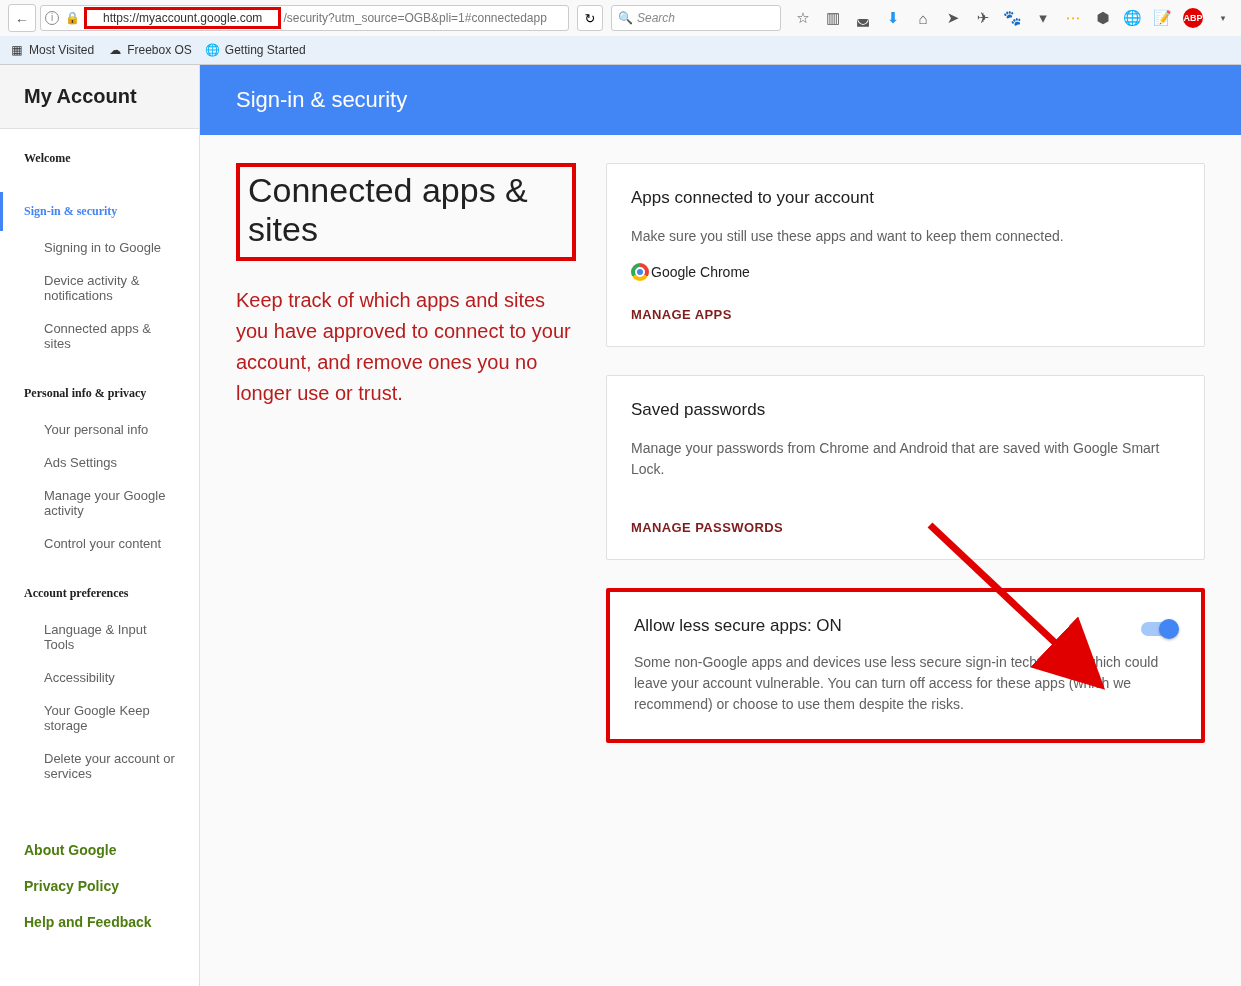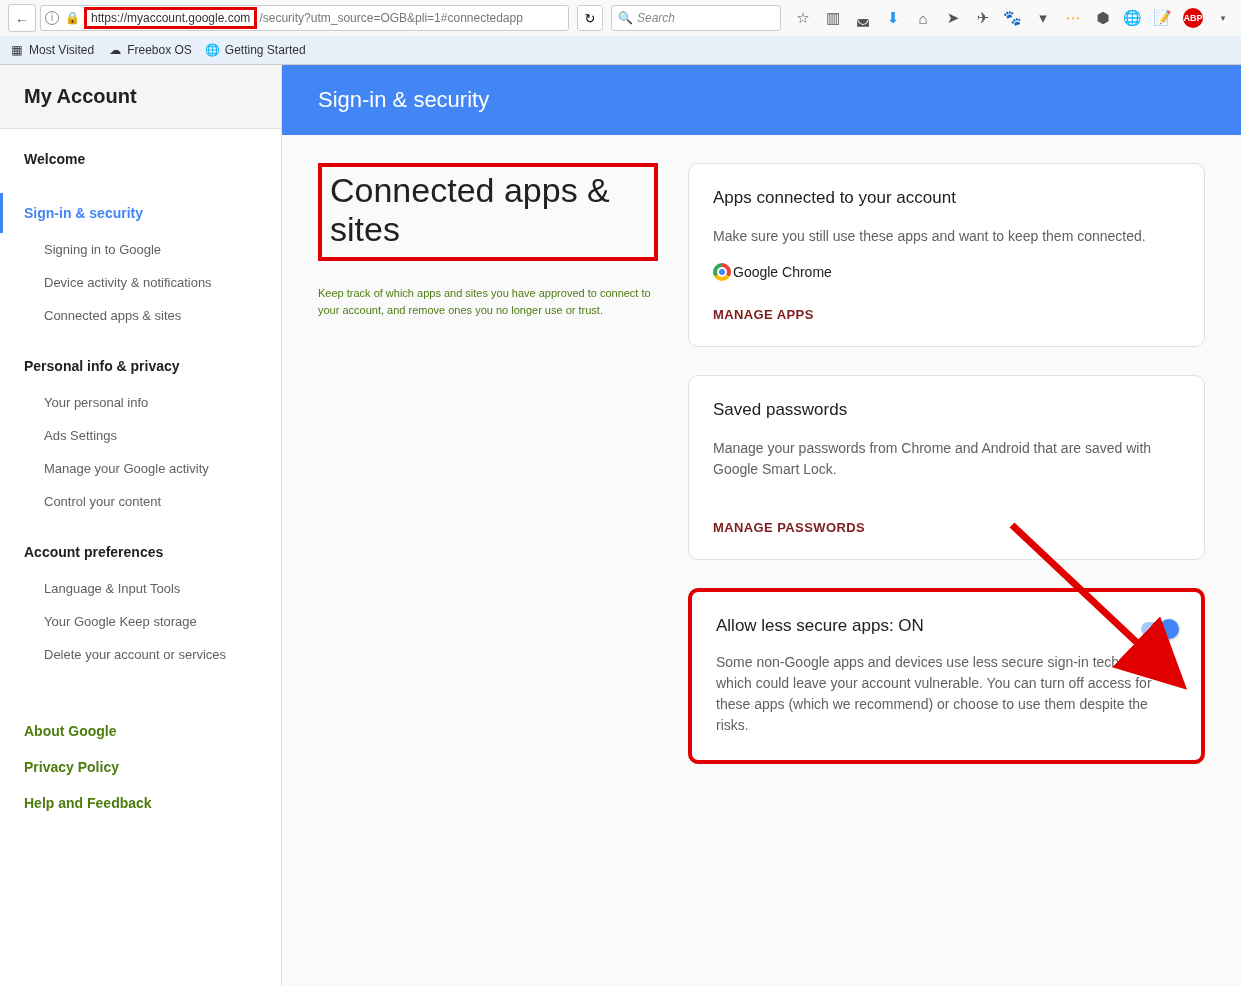--- a/index.html
+++ b/index.html
@@ -4,54 +4,54 @@
 <style>
 * { box-sizing: border-box; margin: 0; padding: 0; }
 body { font-family: Arial, Helvetica, sans-serif; background: #fff; width: 1241px; height: 986px; overflow: hidden; }
 
 
 .browser-chrome { background: #f0f0f0; border-bottom: 1px solid #ccc; }
 .nav-row { display: flex; align-items: center; padding: 4px 8px; gap: 4px; height: 36px; background: #f9f9f9; }
 .nav-btn { width: 28px; height: 28px; border: 1px solid #ccc; border-radius: 3px; background: #fff; display: flex; align-items: center; justify-content: center; cursor: pointer; font-size: 14px; color: #555; }
 .url-wrap { display: flex; align-items: center; flex: 1; height: 26px; border: 1px solid #ccc; border-radius: 3px; background: #fff; padding: 0 4px; font-size: 12px; color: #333; }
 .url-lock { color: #4caf50; margin: 0 4px; }
-.url-highlight { border: 3px solid #e00000; padding: 1px 4px; margin-right: 2px; }
+.url-highlight { border: 3px solid #e00000; padding: 1px 16px; margin-right: 2px; }
 .reload-btn { width: 26px; height: 26px; border: 1px solid #ccc; border-radius: 3px; background: #fff; display: flex; align-items: center; justify-content: center; margin-left: 4px; font-size: 13px; }
 .search-box { width: 170px; height: 26px; border: 1px solid #ccc; border-radius: 3px; background: #fff; padding: 0 6px; font-size: 12px; color: #888; display: flex; align-items: center; margin-left: 4px; }
 .search-box .mag { margin-right: 4px; }
 .toolbar-icons { display: flex; align-items: center; gap: 10px; margin-left: 8px; }
 .tb-icon { width: 20px; height: 20px; display: flex; align-items: center; justify-content: center; font-size: 15px; color: #555; cursor: pointer; }
 .abp { background: #e00000; color: #fff; border-radius: 50%; font-size: 9px; font-weight: bold; width: 20px; height: 20px; }
 
 .bookmarks-row { display: flex; align-items: center; padding: 3px 10px; gap: 14px; height: 28px; background: #e8f0fa; font-size: 12px; }
 .bm-item { display: flex; align-items: center; gap: 5px; color: #333; cursor: pointer; }
 .bm-icon { width: 14px; height: 14px; display: inline-flex; align-items: center; justify-content: center; font-size: 12px; }
 
 
 .page { display: flex; height: calc(986px - 64px); }
-.sidebar { width: 282px; background: #fff; border-right: 1px solid #e0e0e0; padding: 0; }
+.sidebar { width: 200px; background: #fff; border-right: 1px solid #e0e0e0; padding: 0; }
 .sidebar-header { background: #f5f5f5; padding: 20px 24px; border-bottom: 1px solid #e0e0e0; }
 .sidebar-header h1 { font-size: 20px; font-weight: bold; color: #212121; }
 .sb-section { padding: 10px 0; }
-.sb-head { font-size: 14px; font-weight: bold; color: #212121; padding: 12px 24px; cursor: pointer; }
+.sb-head { font-size: 12px; font-weight: bold; color: #212121; padding: 12px 24px; cursor: pointer; font-family: Liberation Serif, serif; }
 .sb-head.active { color: #4285f4; border-left: 3px solid #4285f4; padding-left: 21px; }
 .sb-sub { font-size: 13px; color: #616161; padding: 9px 24px 9px 44px; cursor: pointer; }
 .sb-link { font-size: 14px; font-weight: bold; color: #4d7c0f; padding: 10px 24px; cursor: pointer; }
 
 .content { flex: 1; background: #fafafa; overflow: auto; }
 .content-header { background: #4285f4; color: #fff; padding: 22px 36px; }
 .content-header h2 { font-size: 22px; font-weight: 500; }
 .content-body { padding: 28px 36px; display: flex; gap: 30px; }
 .left-col { width: 340px; }
 .page-title-box { border: 4px solid #e00000; display: inline-block; padding: 4px 16px 8px 8px; margin-bottom: 24px; }
 .page-title-box h1 { font-size: 34px; font-weight: 300; color: #212121; }
-.page-intro { font-size: 11px; color: #4d7c0f; line-height: 1.55; }
+.page-intro { font-size: 20px; color: #b91c1c; line-height: 1.55; }
 
 .right-col { flex: 1; display: flex; flex-direction: column; gap: 28px; }
-.card { background: #fff; border: 1px solid #e0e0e0; border-radius: 10px; padding: 24px; position: relative; }
+.card { background: #fff; border: 1px solid #e0e0e0; border-radius: 2px; padding: 24px; position: relative; }
 .card h3 { font-size: 17px; color: #212121; font-weight: 400; margin-bottom: 18px; }
 .card p { font-size: 14px; color: #616161; line-height: 1.5; margin-bottom: 16px; }
 .app-row { display: flex; align-items: center; gap: 2px; font-size: 14px; color: #212121; margin-bottom: 26px; }
 .chrome-icon { width: 18px; height: 18px; border-radius: 50%; background: conic-gradient(#ea4335 0 120deg, #fbbc05 120deg 240deg, #34a853 240deg 360deg); position: relative; }
 .chrome-icon::after { content: ""; position: absolute; inset: 4px; background: #4285f4; border-radius: 50%; border: 2px solid #fff; }
 .card-action { font-size: 13px; font-weight: bold; color: #7f1d1d; letter-spacing: 0.4px; cursor: pointer; }
 
 .card.highlight { border: 4px solid #e00000; }
 .toggle-row { display: flex; align-items: flex-end; justify-content: space-between; margin-bottom: 16px; }
 .toggle-row h3 { margin: 0; }
@@ -128,20 +128,21 @@
         <div class="sb-sub">Connected apps &amp; sites</div>
         <div style="height: 14px;"></div>
         <div class="sb-head">Personal info &amp; privacy</div>
         <div class="sb-sub">Your personal info</div>
         <div class="sb-sub">Ads Settings</div>
         <div class="sb-sub">Manage your Google activity</div>
         <div class="sb-sub">Control your content</div>
         <div style="height: 14px;"></div>
         <div class="sb-head">Account preferences</div>
         <div class="sb-sub">Language &amp; Input Tools</div>
+        <div class="sb-sub">Accessibility</div>
         <div class="sb-sub">Your Google Keep storage</div>
         <div class="sb-sub">Delete your account or services</div>
         <div style="height: 14px;"></div>
       </div>
     <div class="sb-section" id="sb-footer" style="padding-top:18px">
         <div class="sb-link">About Google</div>
         <div class="sb-link">Privacy Policy</div>
         <div class="sb-link">Help and Feedback</div>
       </div>
   </div>

